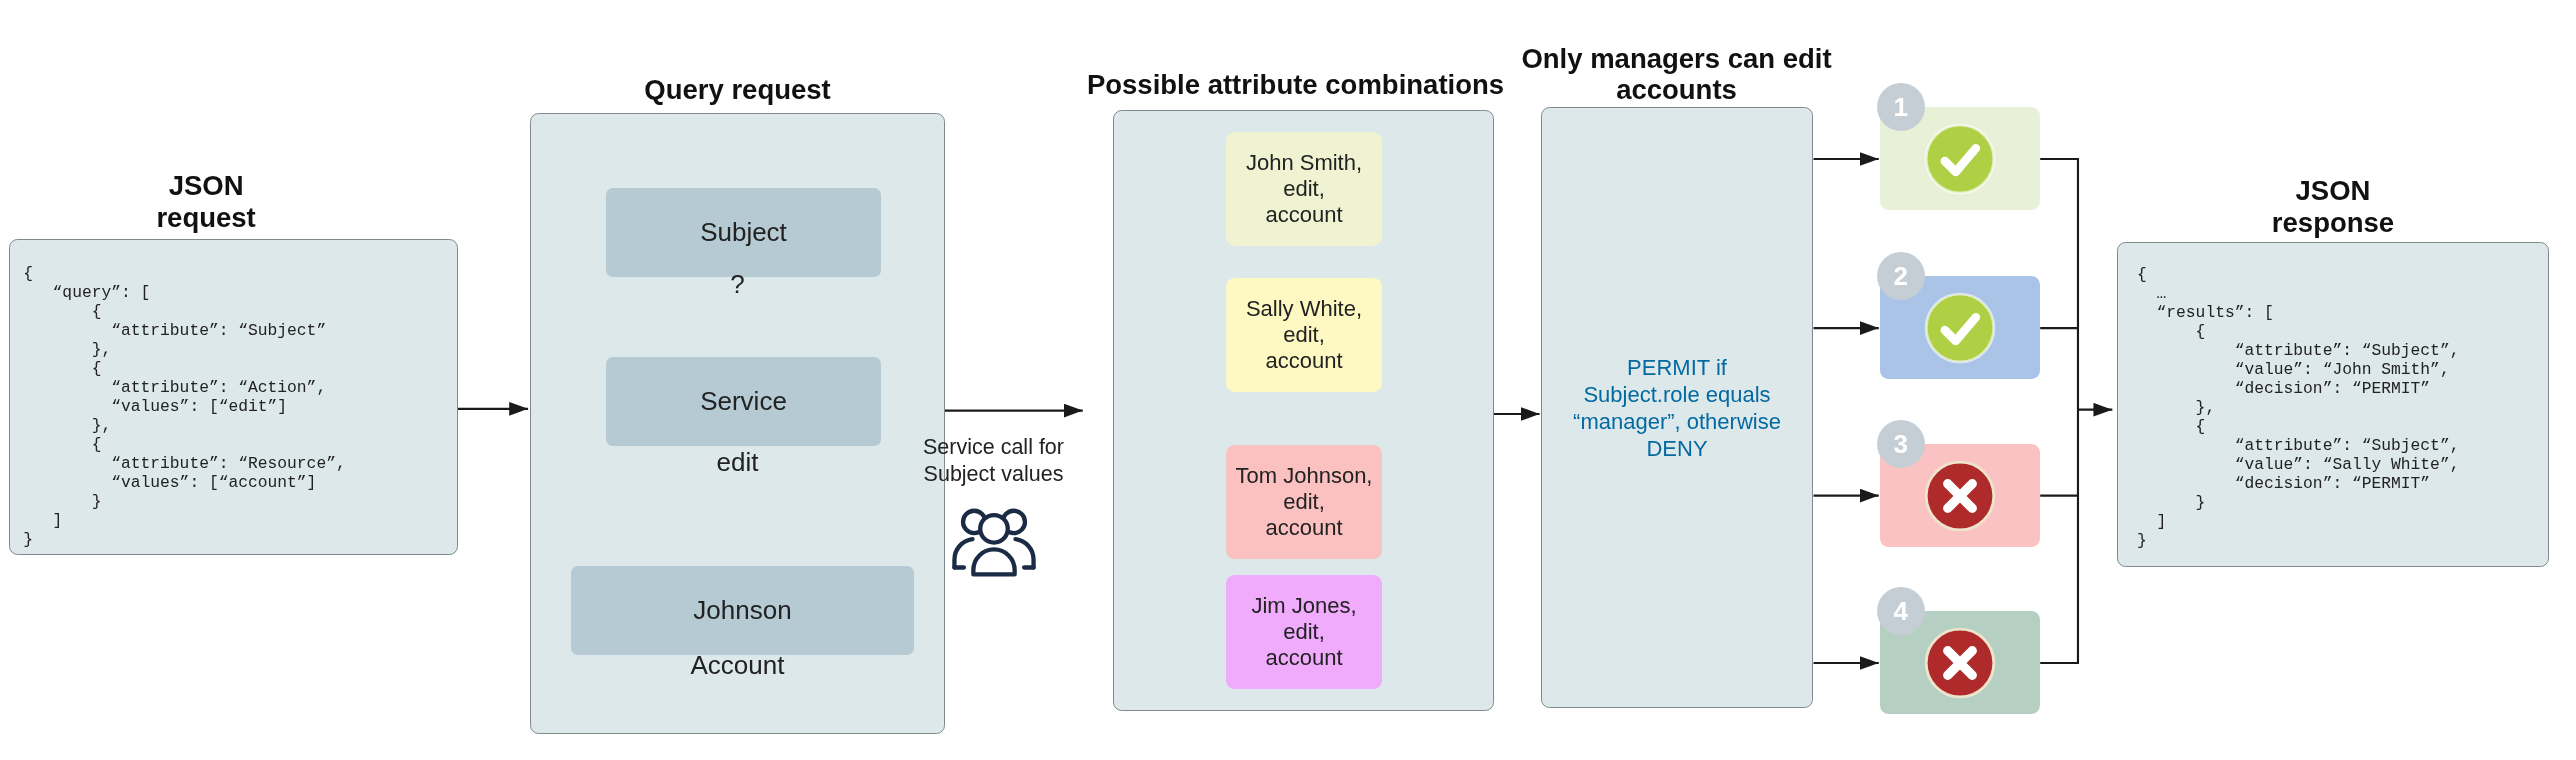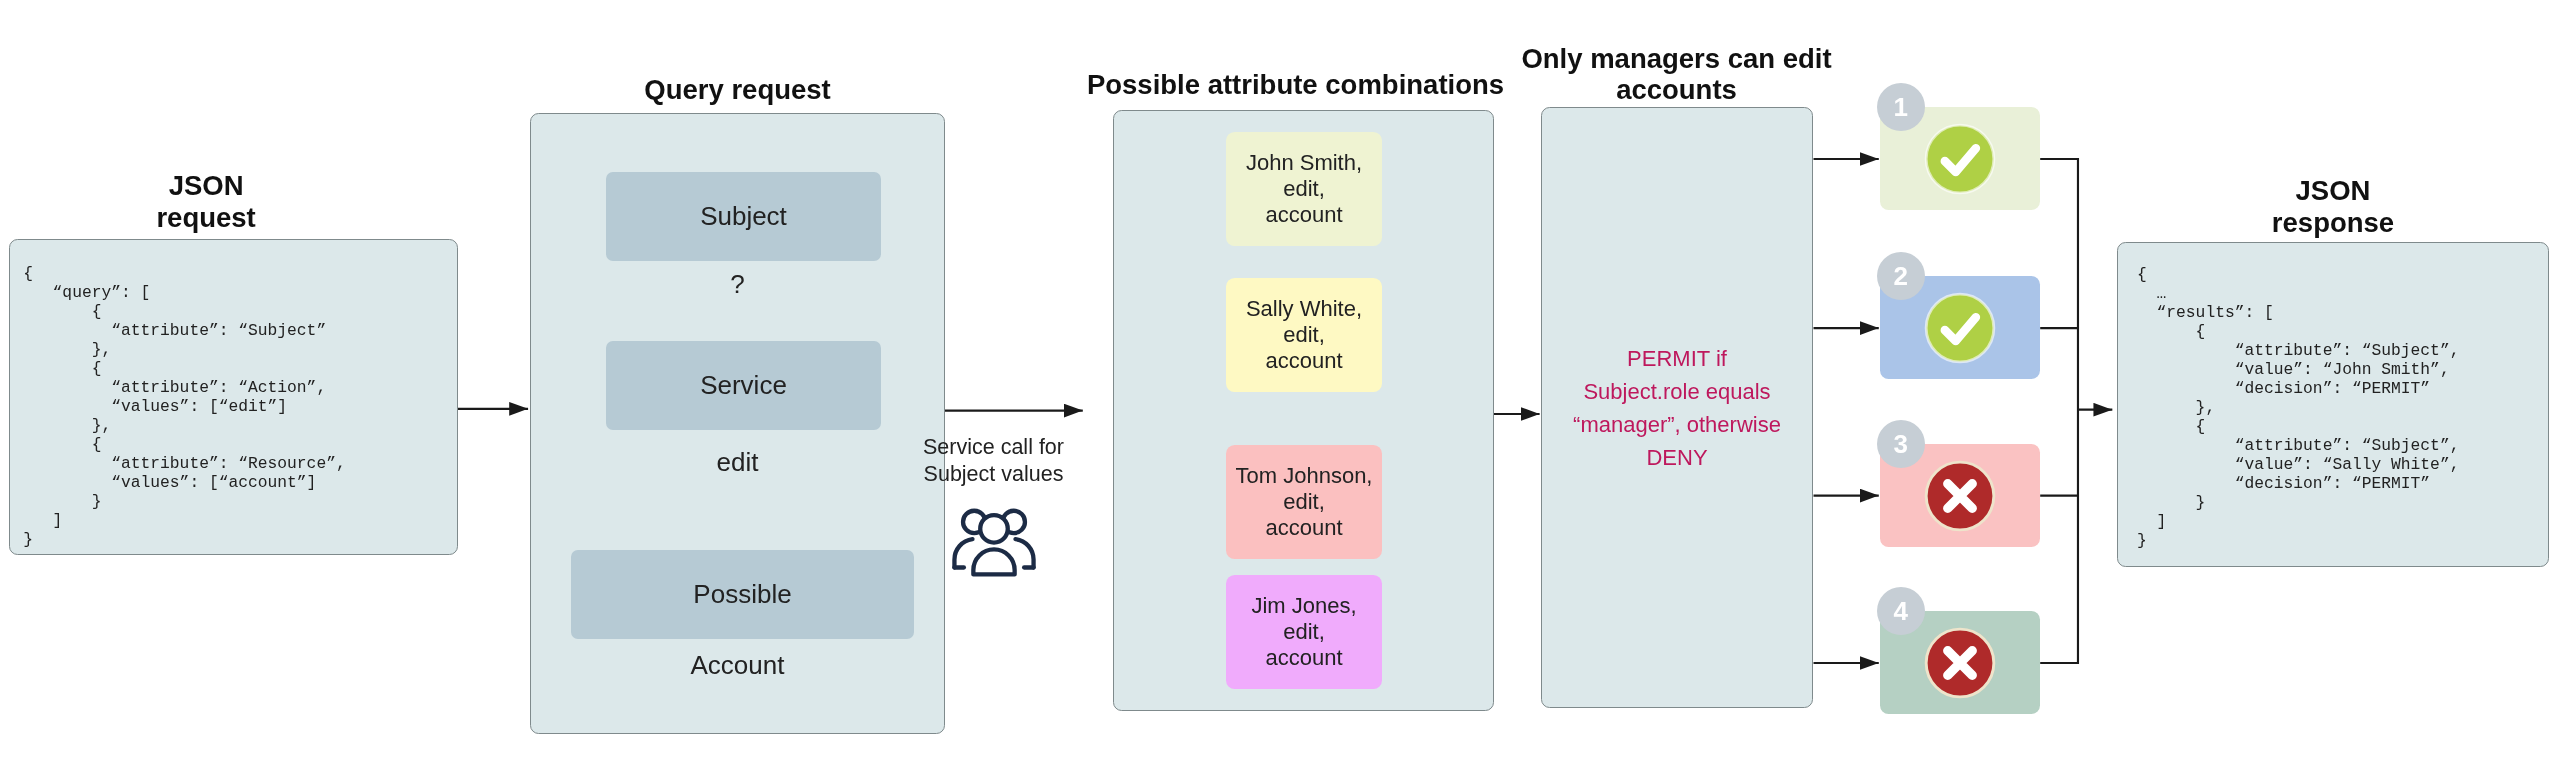--- a/index.html
+++ b/index.html
@@ -38,20 +38,21 @@
   }
   .field {
     position: absolute;
     background: #b6cad4;
     border-radius: 6.9px;
     display: flex;
     align-items: center;
     justify-content: center;
     font-size: 26px;
     color: #222;
+    margin-top: 16px;
   }
   .field-value {
     position: absolute;
     left: 0; right: 0;
     text-align: center;
     font-size: 26px;
     color: #222;
   }
   .combo-card {
     position: absolute;
@@ -69,23 +70,23 @@
     color: #222;
   }
   .policy-text {
     position: absolute;
     inset: 0;
     display: flex;
     align-items: center;
     justify-content: center;
     text-align: center;
     font-size: 22px;
-    line-height: 33px;
-    white-space: pre-line;
-    color: #be185d;
+    line-height: 27px;
+    white-space: pre-line;
+    color: #0369a1;
   }
   .result-card {
     position: absolute;
     left: 1880px;
     width: 160px;
     height: 103px;
     border-radius: 8.6px;
   }
   .badge {
     position: absolute;
@@ -172,21 +173,21 @@
     <span>Subject</span>
   </div>
   <div class="field-value" style="top:155px;">?</div>
 
   <div class="field" style="left:75px; top:227px; width:275px; height:89px;">
     <span>Service</span>
   </div>
   <div class="field-value" style="top:333px;">edit</div>
 
   <div class="field" style="left:40px; top:436px; width:343px; height:89px;">
-    <span>Possible</span>
+    <span>Johnson</span>
   </div>
   <div class="field-value" style="top:536px;">Account</div>
 </div>
 
 <div class="service-label">Service call for
 Subject values</div>
 <svg class="abs" style="left:951px; top:502px;" width="86" height="76" viewBox="0 0 100 88">
   <g stroke="#1c2b45" stroke-width="5" fill="none" stroke-linecap="round" stroke-linejoin="round">
     <circle cx="27" cy="23" r="13"></circle>
     <circle cx="73" cy="23" r="13"></circle>

